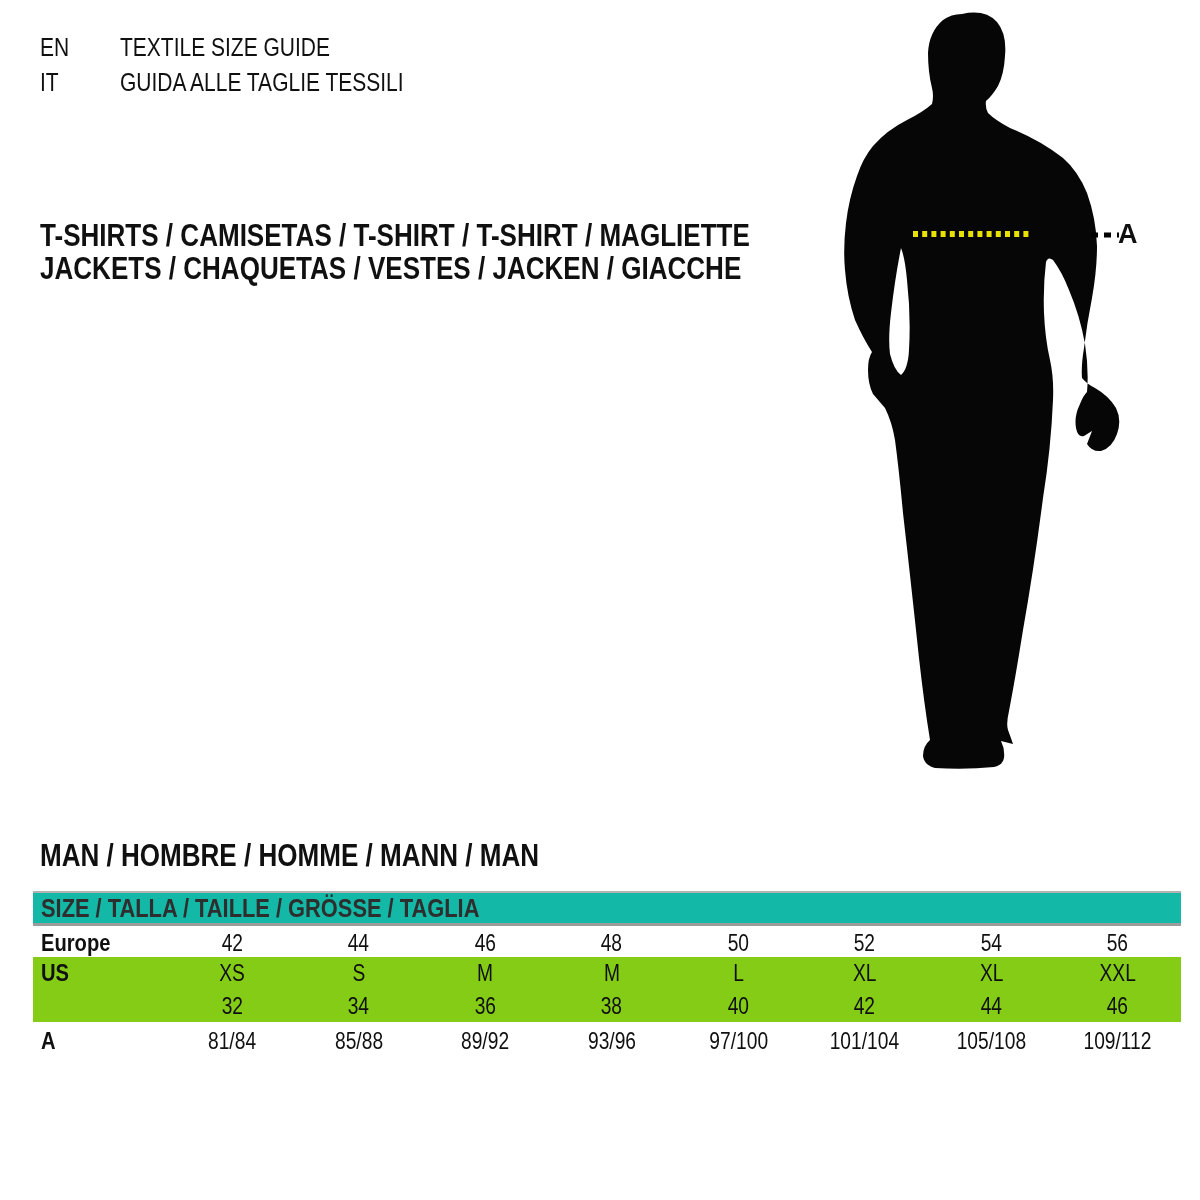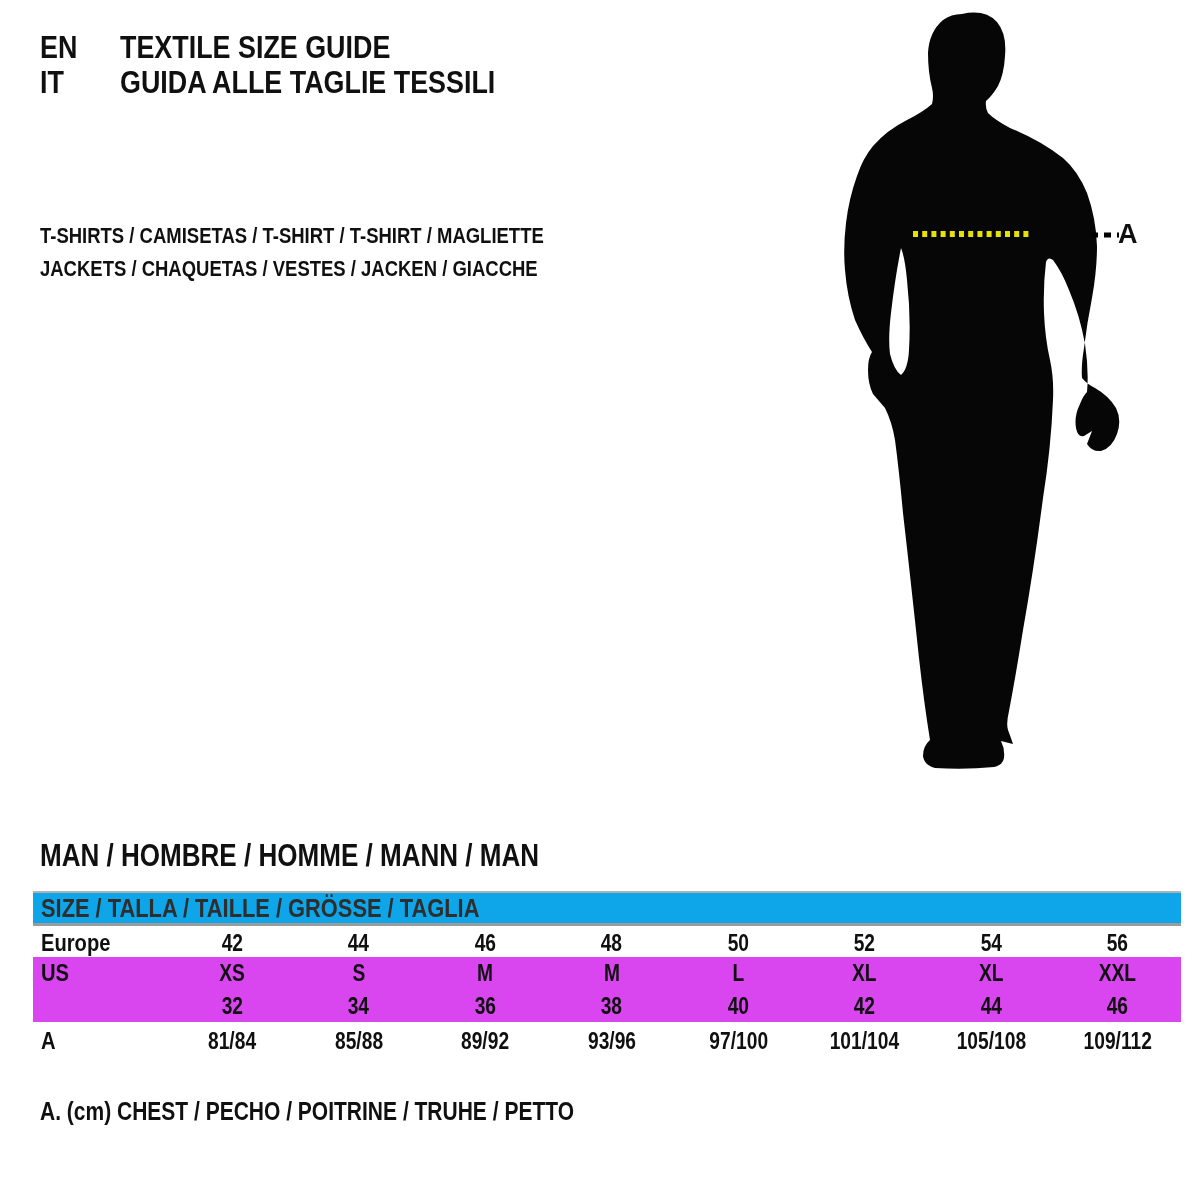--- a/index.html
+++ b/index.html
@@ -13,40 +13,40 @@
   .cond {
     display:inline-block; transform:scaleX(0.84); transform-origin:0 50%;
     white-space:nowrap; letter-spacing:0px;
   }
   .cond-c {
     display:inline-block; transform:scaleX(0.80); transform-origin:50% 50%;
     white-space:nowrap;
   }
   
   .lang-block { left:40px; top:30px; }
-  .lang-row { height:35px; line-height:35px; font-size:32px; font-weight:bold; display:flex; }
+  .lang-row { height:35px; line-height:35px; font-size:25px; font-weight:normal; display:flex; }
   .lang-code { width:80px; flex:0 0 80px; }
   
   .cat-block { left:40px; top:219px; }
-  .cat-line { height:33px; line-height:33px; font-size:22px; font-weight:bold; }
+  .cat-line { height:33px; line-height:33px; font-size:31px; font-weight:bold; }
   
   .figure-wrap { left:835px; top:8px; width:320px; height:790px; }
   .meas-label { left:1118px; top:219px; font-size:27px; font-weight:bold; line-height:30px; }
   
   .section-title { left:40px; top:843px; font-size:31px; font-weight:bold; line-height:26px; }
   .size-table { left:33px; top:891px; width:1148px; }
   .table-head {
-    height:30px; line-height:30px; background:#0ea5e9;
+    height:30px; line-height:30px; background:#14b8a6;
     border-top:2px solid #b2b2b2; border-bottom:3px solid #9b9b9b;
     padding-left:8px; font-size:26px; font-weight:bold; color:#2e2e2e;
   }
   .trow { display:flex; align-items:center; }
-  .trow.shaded { background:#d946ef; }
+  .trow.shaded { background:#84cc16; }
   .trow-label { flex:0 0 128px; padding-left:8px; font-size:24px; font-weight:bold; }
-  .tcell { flex:1 1 0; text-align:center; font-size:24px; font-weight:bold; }
+  .tcell { flex:1 1 0; text-align:center; font-size:24px; font-weight:normal; }
   .h31{height:31px;align-items:flex-end;} .h32{height:32px;} .h33{height:33px;} .h37{height:37px;}
   
   .footnote { left:40px; top:1098px; font-size:25px; font-weight:bold; line-height:26px; }
 </style>
 </head>
 <body>
 
 <div class="canvas">
 
   <div class="abs lang-block">
@@ -149,17 +149,14 @@
       <span class="tcell"><span class="cond-c">85/88</span></span>
       <span class="tcell"><span class="cond-c">89/92</span></span>
       <span class="tcell"><span class="cond-c">93/96</span></span>
       <span class="tcell"><span class="cond-c">97/100</span></span>
       <span class="tcell"><span class="cond-c">101/104</span></span>
       <span class="tcell"><span class="cond-c">105/108</span></span>
       <span class="tcell"><span class="cond-c">109/112</span></span>
     </div>
   </div>
 
-  <div class="abs footnote">
-    <span class="cond">A. (cm) CHEST / PECHO / POITRINE / TRUHE / PETTO</span>
-  </div>
 
 </div>
 
 </body></html>

